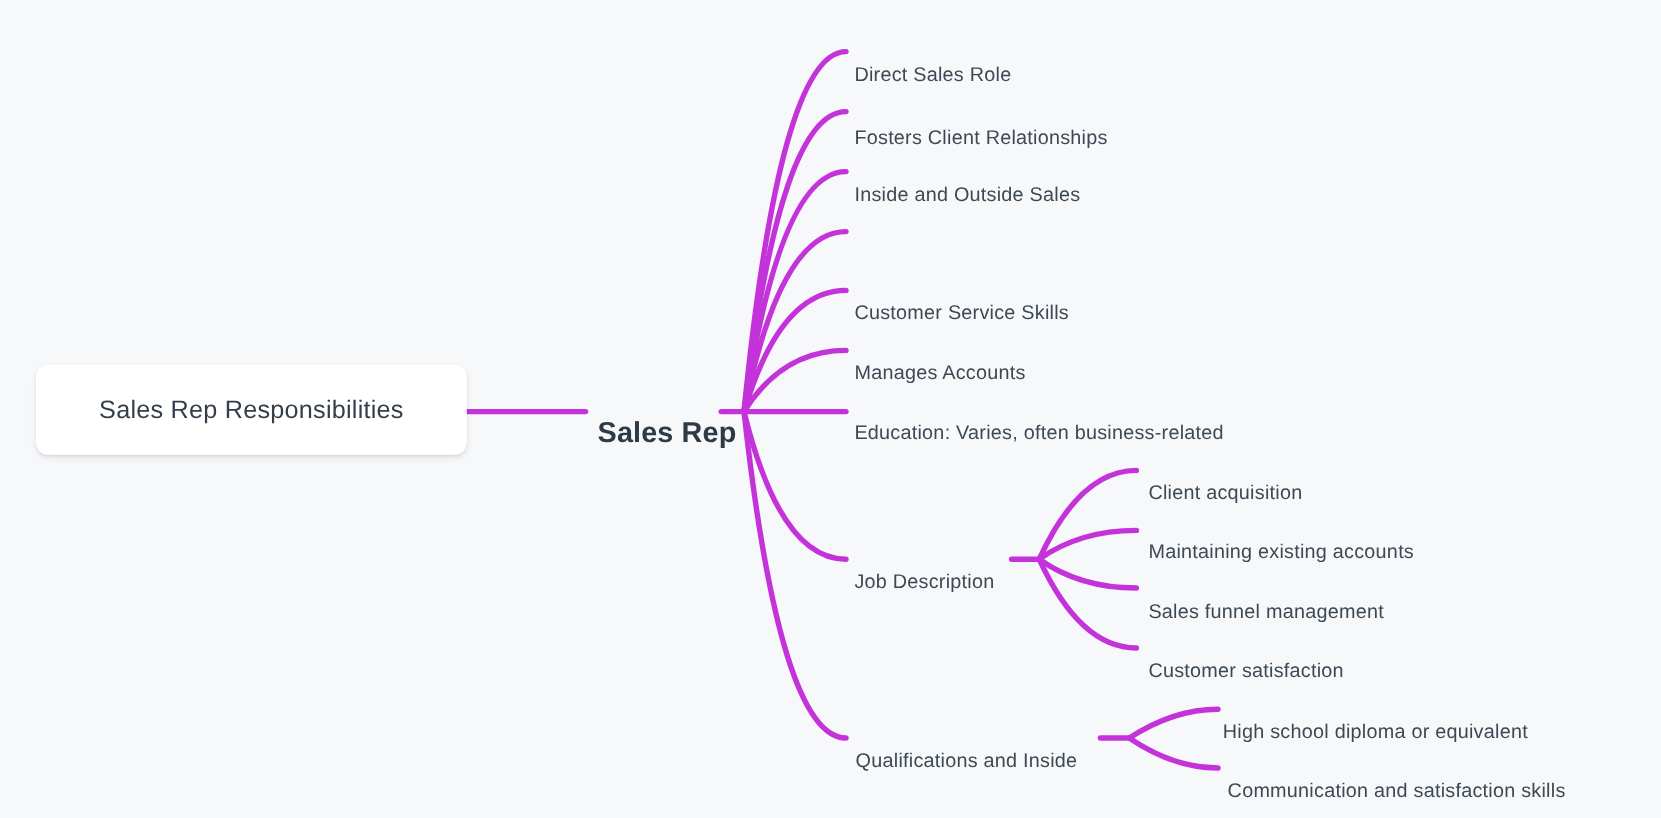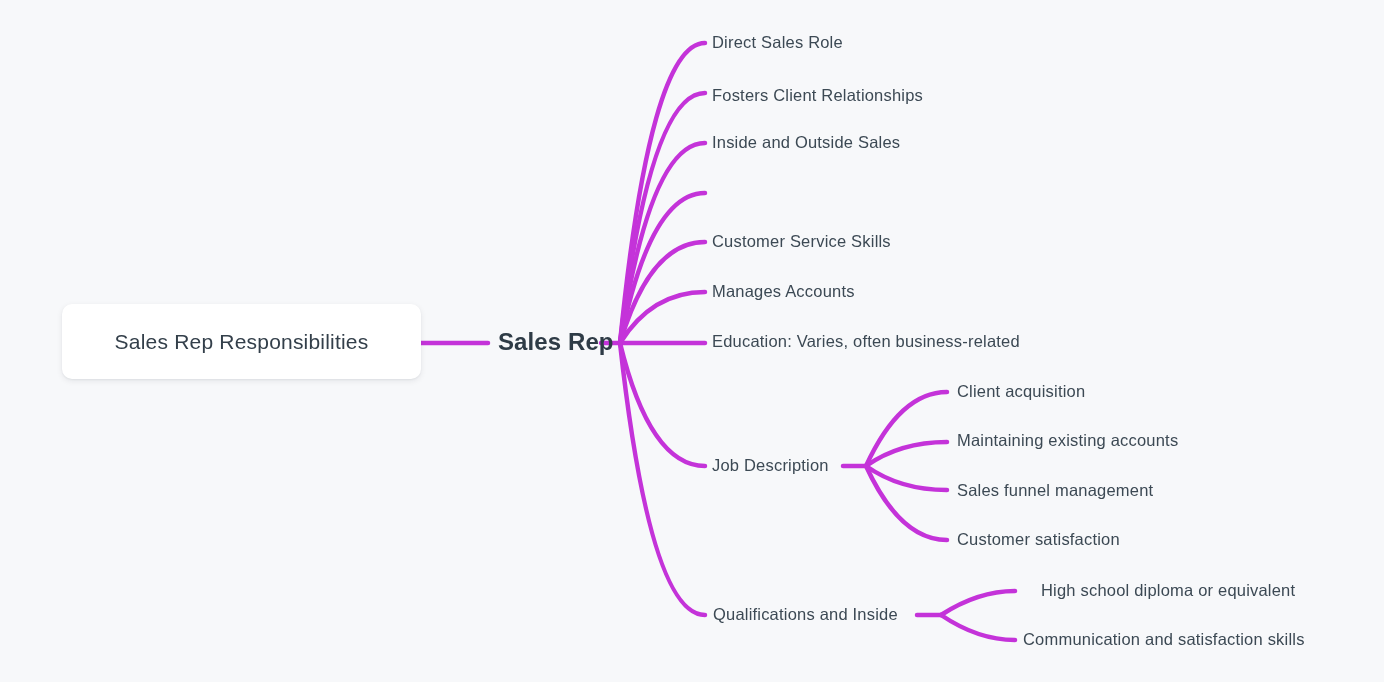--- a/index.html
+++ b/index.html
@@ -21,28 +21,29 @@
   .edge{fill:none;stroke:var(--edge);stroke-width:4.5;stroke-linecap:round;}
   .node{
     position:absolute;
     transform:translateY(-50%);
     white-space:nowrap;
     color:var(--text);
     font-size:16.5px;
     line-height:1.2;
     letter-spacing:0.2px;
     cursor:default;
+    margin-top:20px;
   }
   .root-card{
     position:absolute;
     left:30px;top:304px;width:359px;height:75px;
     background:#ffffff;
     border-radius:10px;
     box-shadow:0 1px 2px rgba(16,24,40,.05), 0 2px 6px rgba(16,24,40,.08);
-    display:flex;align-items:center;justify-content:center;margin-left:32px;
+    display:flex;align-items:center;justify-content:center;
   }
   .root-card .root-label{
     color:#333f4a;
     font-size:21px;
     letter-spacing:0.2px;
     white-space:nowrap;
   }
   .center-node{
     font-weight:bold;
     font-size:24px;
@@ -95,16 +96,16 @@
   <div class="node" style="left:712px;top:292px">Manages Accounts</div>
   <div class="node" style="left:712px;top:342px">Education: Varies, often business-related</div>
   <div class="node" style="left:712px;top:466px">Job Description</div>
   <div class="node" style="left:713px;top:615px">Qualifications and Inside</div>
 
   <div class="node" style="left:957px;top:392px">Client acquisition</div>
   <div class="node" style="left:957px;top:441px">Maintaining existing accounts</div>
   <div class="node" style="left:957px;top:491px">Sales funnel management</div>
   <div class="node" style="left:957px;top:540px">Customer satisfaction</div>
 
-  <div class="node" style="left:1041px;top:591px">High school diploma or equivalent</div>
+  <div class="node" style="left:1019px;top:591px">High school diploma or equivalent</div>
   <div class="node" style="left:1023px;top:640px">Communication and satisfaction skills</div>
 
 </div>
 
 </body></html>

